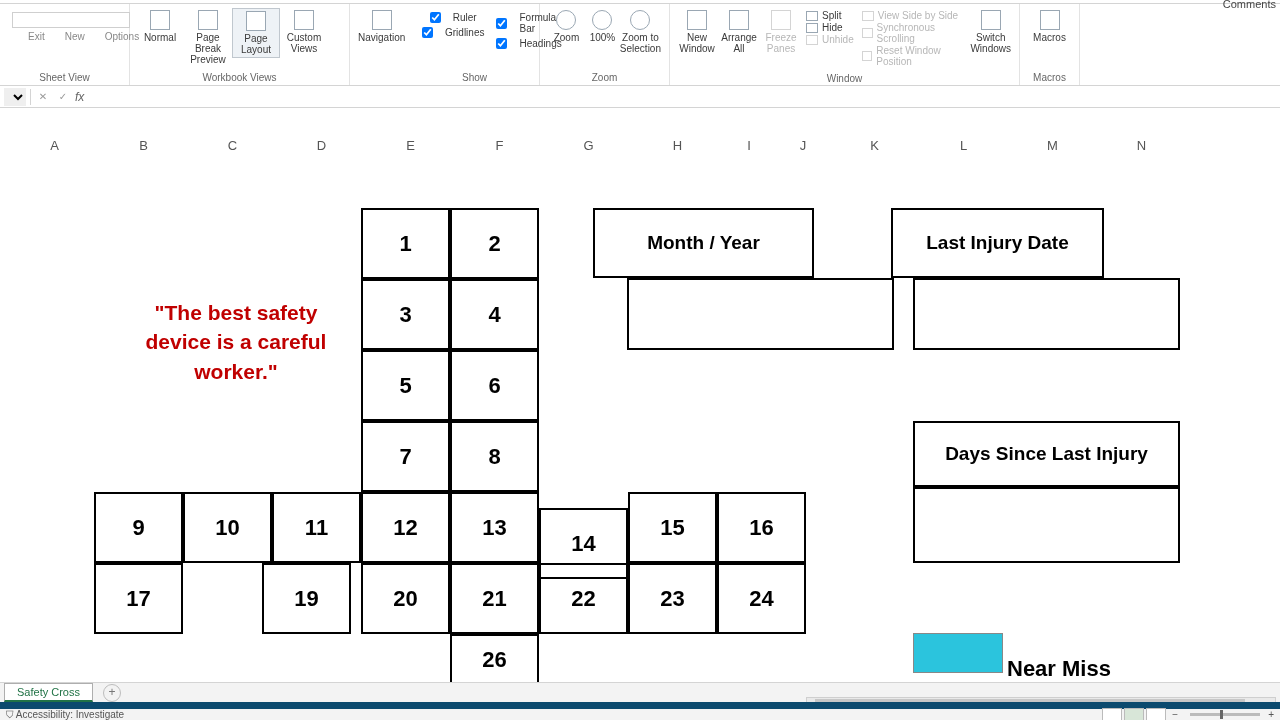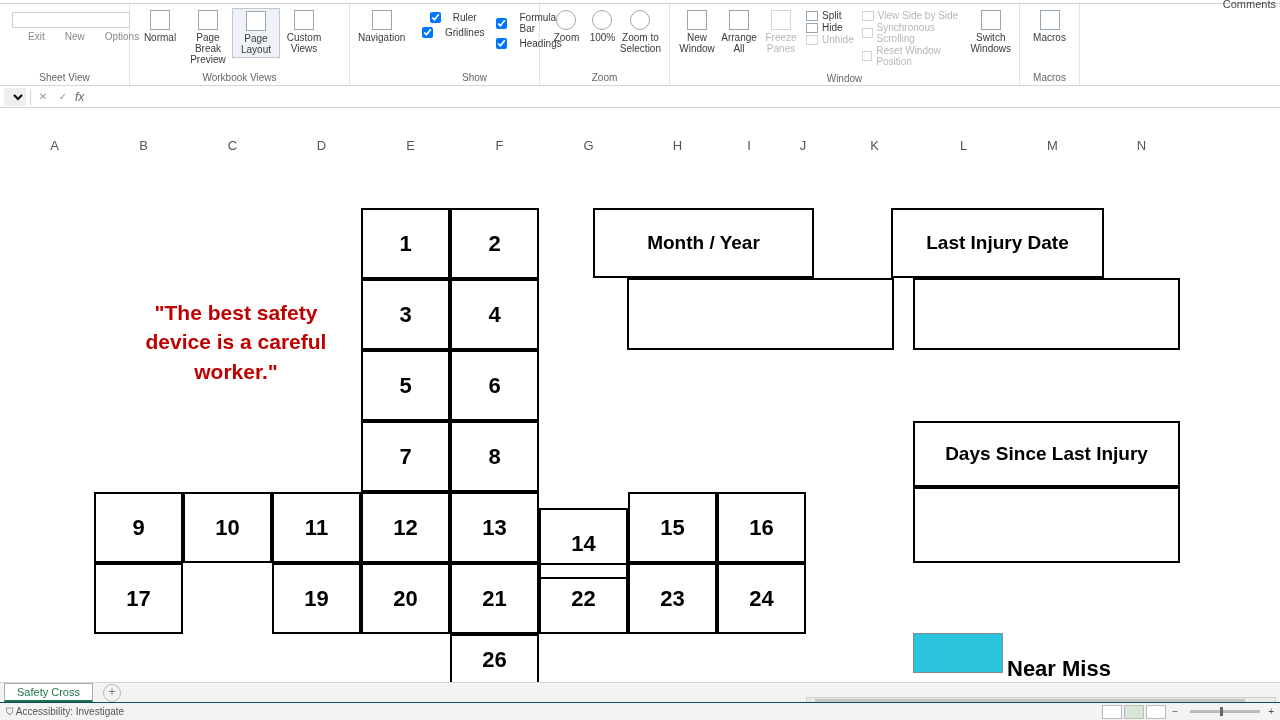--- a/index.html
+++ b/index.html
@@ -58,21 +58,21 @@
   .legend-lbl { position: absolute; font-weight: 800; font-size: 22px; }
 
   
   .sheet-tabs { position: absolute; bottom: 18px; left: 0; right: 0; height: 20px; background: #f3f3f3; border-top: 1px solid #d4d4d4; display: flex; align-items: center; font-size: 11px; }
   .sheet-tab { background: #fff; border: 1px solid #aeaeae; border-bottom: 2px solid #217346; padding: 2px 12px; margin-left: 4px; color: #217346; }
   .add-sheet { width: 18px; height: 18px; border: 1px solid #bdbdbd; border-radius: 50%; margin-left: 10px; text-align: center; line-height: 15px; color: #777; font-size: 12px; }
   .hscroll { position: absolute; right: 4px; width: 470px; height: 12px; background: #e9e9e9; border: 1px solid #cfcfcf; top: 4px; }
   .hscroll-thumb { position: absolute; left: 8px; width: 430px; height: 8px; top: 1px; background: #c7c7c7; }
 
   
-  .status-bar { position: absolute; bottom: 0; left: 0; right: 0; height: 18px; background: #f3f3f3; border-top: 1px solid #0c4a6e; display: flex; align-items: center; font-size: 10px; color: #555; padding: 0 6px; justify-content: space-between; }
+  .status-bar { position: absolute; bottom: 0; left: 0; right: 0; height: 18px; background: #f3f3f3; border-top: 7px solid #0c4a6e; display: flex; align-items: center; font-size: 10px; color: #555; padding: 0 6px; justify-content: space-between; }
   .view-btns { display: flex; gap: 2px; align-items: center; }
   .view-btn { width: 20px; height: 14px; border: 1px solid #bbb; background: #fff; }
   .view-btn.active { background: #d8e6d8; }
   .zoom-slider { width: 70px; height: 3px; background: #bbb; position: relative; margin: 0 6px; }
   .zoom-slider::after { content: ""; position: absolute; left: 30px; top: -3px; width: 3px; height: 9px; background: #666; }
 
   
   .comments-btn { position: absolute; top: -2px; right: 4px; font-size: 11px; color: #444; }
 </style>
 </head>
@@ -298,21 +298,21 @@
       <div class="cross-cell" style="left: 440px; top: 263px; width: 89px; height: 71px;">8</div>
       <div class="cross-cell" style="left: 84px; top: 334px; width: 89px; height: 71px;">9</div>
       <div class="cross-cell" style="left: 173px; top: 334px; width: 89px; height: 71px;">10</div>
       <div class="cross-cell" style="left: 262px; top: 334px; width: 89px; height: 71px;">11</div>
       <div class="cross-cell" style="left: 351px; top: 334px; width: 89px; height: 71px;">12</div>
       <div class="cross-cell" style="left: 440px; top: 334px; width: 89px; height: 71px;">13</div>
       <div class="cross-cell" style="left: 529px; top: 334px; width: 89px; height: 71px; margin-top: 16px;">14</div>
       <div class="cross-cell" style="left: 618px; top: 334px; width: 89px; height: 71px;">15</div>
       <div class="cross-cell" style="left: 707px; top: 334px; width: 89px; height: 71px;">16</div>
       <div class="cross-cell" style="left: 84px; top: 405px; width: 89px; height: 71px;">17</div>
-      <div class="cross-cell" style="left: 262px; top: 405px; width: 89px; height: 71px;">19</div>
+      <div class="cross-cell" style="left: 252px; top: 405px; width: 89px; height: 71px;">19</div>
       <div class="cross-cell" style="left: 351px; top: 405px; width: 89px; height: 71px;">20</div>
       <div class="cross-cell" style="left: 440px; top: 405px; width: 89px; height: 71px;">21</div>
       <div class="cross-cell" style="left: 529px; top: 405px; width: 89px; height: 71px;">22</div>
       <div class="cross-cell" style="left: 618px; top: 405px; width: 89px; height: 71px;">23</div>
       <div class="cross-cell" style="left: 707px; top: 405px; width: 89px; height: 71px;">24</div>
       <div class="cross-cell" style="left: 440px; top: 476px; width: 89px; height: 50px; border-bottom: none;">26</div>
     </div>
 </div>
 
 <div class="sheet-tabs">

